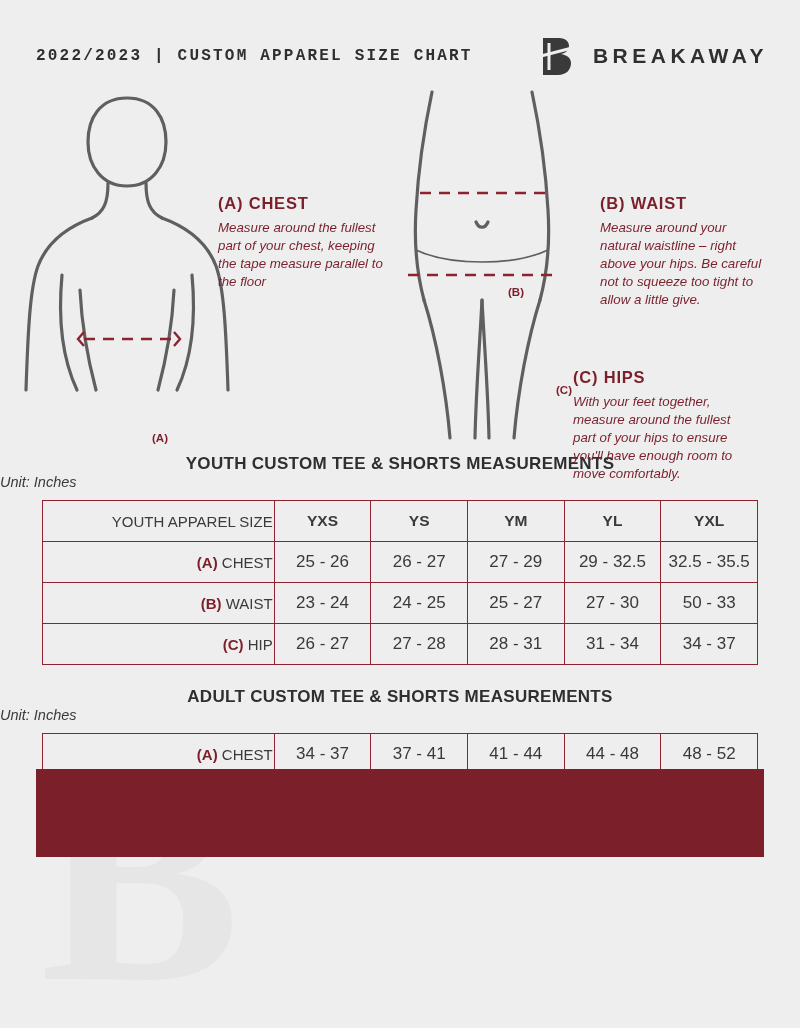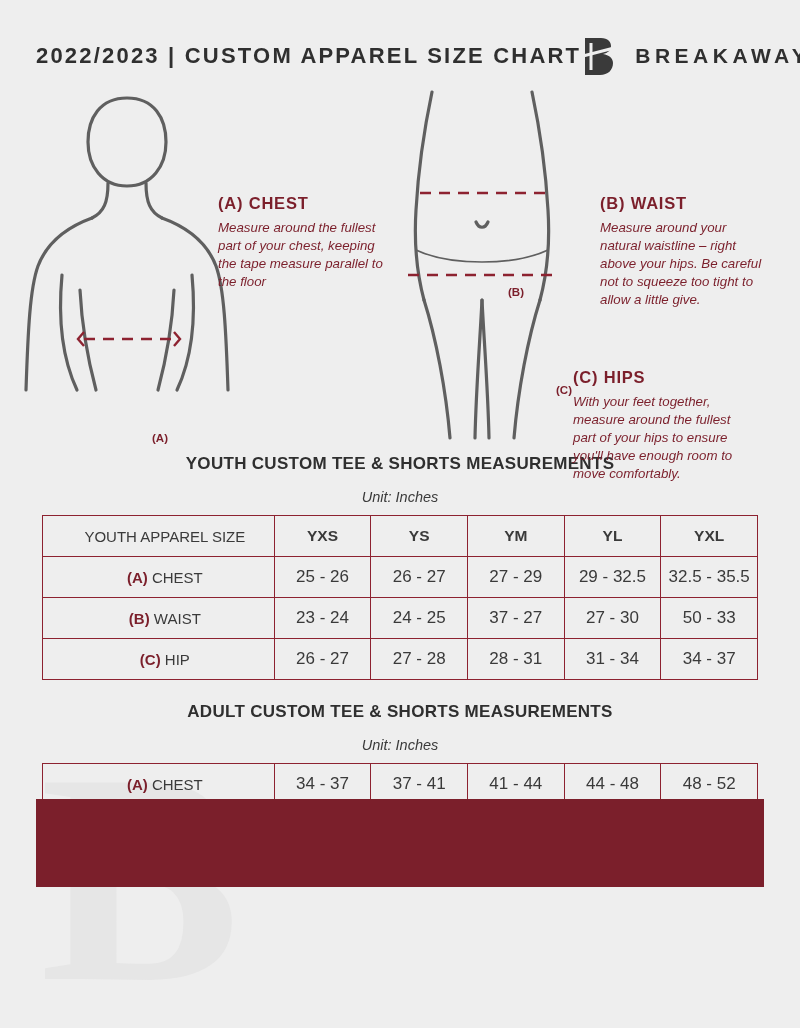--- a/index.html
+++ b/index.html
@@ -36,25 +36,25 @@
   }
 
   
   .header {
     display: flex;
     align-items: center;
     justify-content: space-between;
     padding: 36px 32px 10px 36px;
   }
   .header-title {
-    font-size: 22px;
+    font-size: 16px;
     font-weight: bold;
     letter-spacing: 2.2px;
     color: #2f2f2f;
-    font-family: Liberation Sans, sans-serif;
+    font-family: Liberation Mono, monospace;
     white-space: nowrap;
   }
   .brand {
     display: flex;
     align-items: center;
     gap: 20px;
   }
   .brand-mark {
     width: 34px;
     height: 40px;
@@ -111,25 +111,25 @@
   
   .section { margin-top: 4px; }
   .table-title {
     text-align: center;
     font-size: 17px;
     font-weight: bold;
     color: #2f2f2f;
     letter-spacing: 0.3px;
   }
   .table-unit {
-    text-align: center;
+    text-align: left;
     font-size: 14.5px;
     font-style: italic;
     color: #3a3a3a;
-    margin-top: 15px;
+    margin-top: 0;
     margin-bottom: 10px;
   }
   table {
     border-collapse: collapse;
     width: 716px;
     margin: 0 auto;
     background: transparent;
   }
   table td, table th {
     border: 1px solid #8d2230;
@@ -138,21 +138,21 @@
     color: #3a3a3a;
     height: 38px;
     font-weight: normal;
   }
   table .hdr-row th {
     font-size: 15.5px;
     font-weight: bold;
   }
   table .hdr-row th.rowlabel,
   table td.rowlabel {
-    text-align: center;
+    text-align: right;
     padding-left: 14px;
     font-weight: normal;
     font-size: 15px;
   }
   table .hdr-row th.rowlabel { font-weight: normal; font-size: 15px; }
   .lbl-mark {
     color: #7b1f2b;
     font-weight: bold;
   }
   col.c-label { width: 232px; }
@@ -291,21 +291,21 @@
         <td>25 - 26</td>
         <td>26 - 27</td>
         <td>27 - 29</td>
         <td>29 - 32.5</td>
         <td>32.5 - 35.5</td>
       </tr>
       <tr>
         <td class="rowlabel"><span class="lbl-mark">(B)</span> <span>WAIST</span></td>
         <td>23 - 24</td>
         <td>24 - 25</td>
-        <td>37 - 27</td>
+        <td>25 - 27</td>
         <td>27 - 30</td>
         <td>50 - 33</td>
       </tr>
       <tr>
         <td class="rowlabel"><span class="lbl-mark">(C)</span> <span>HIP</span></td>
         <td>26 - 27</td>
         <td>27 - 28</td>
         <td>28 - 31</td>
         <td>31 - 34</td>
         <td>34 - 37</td>

